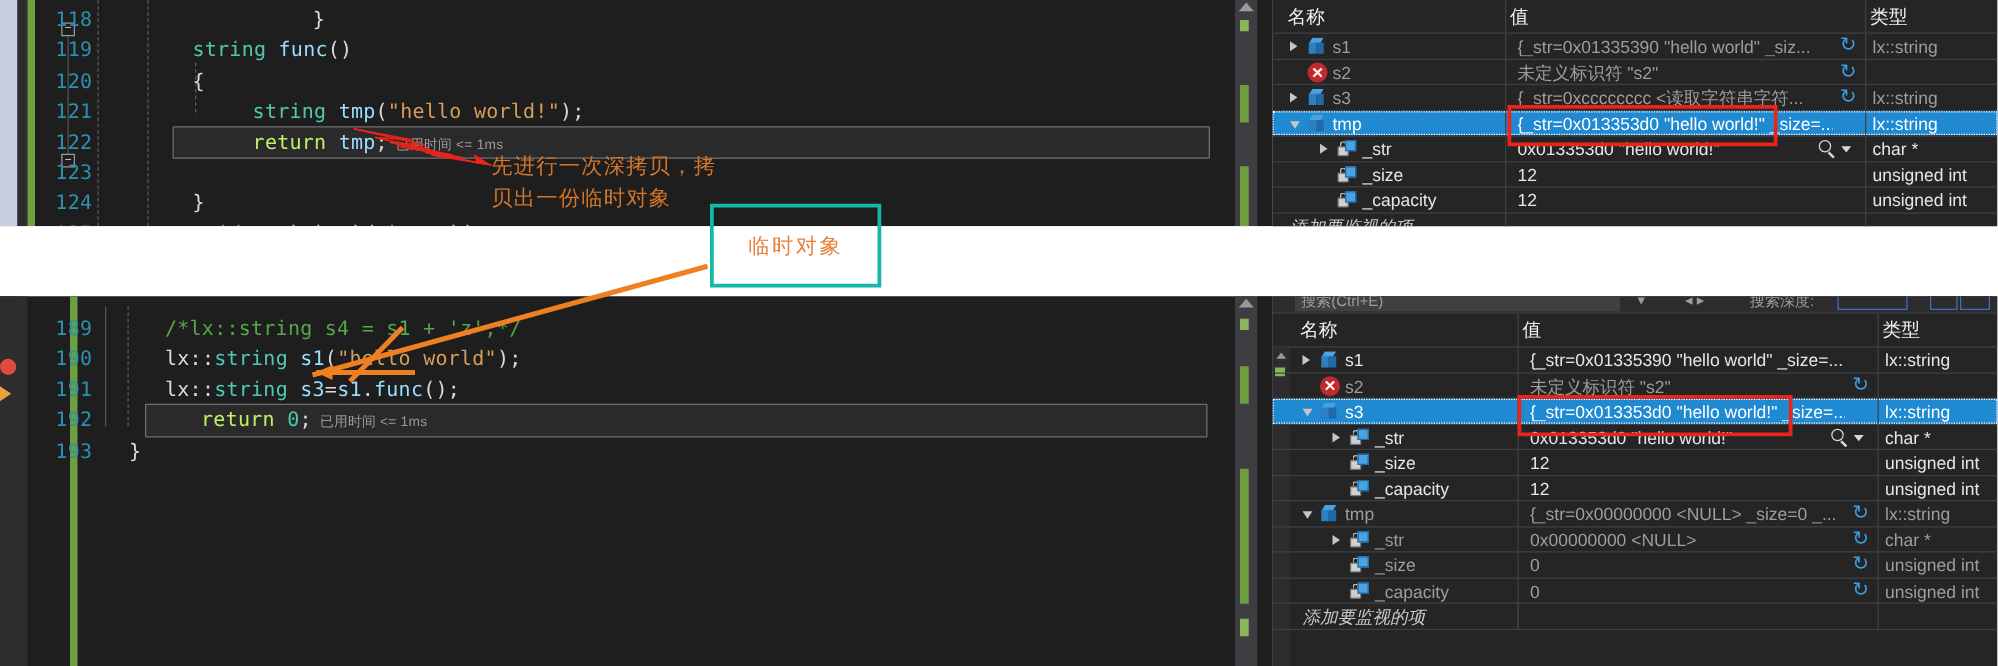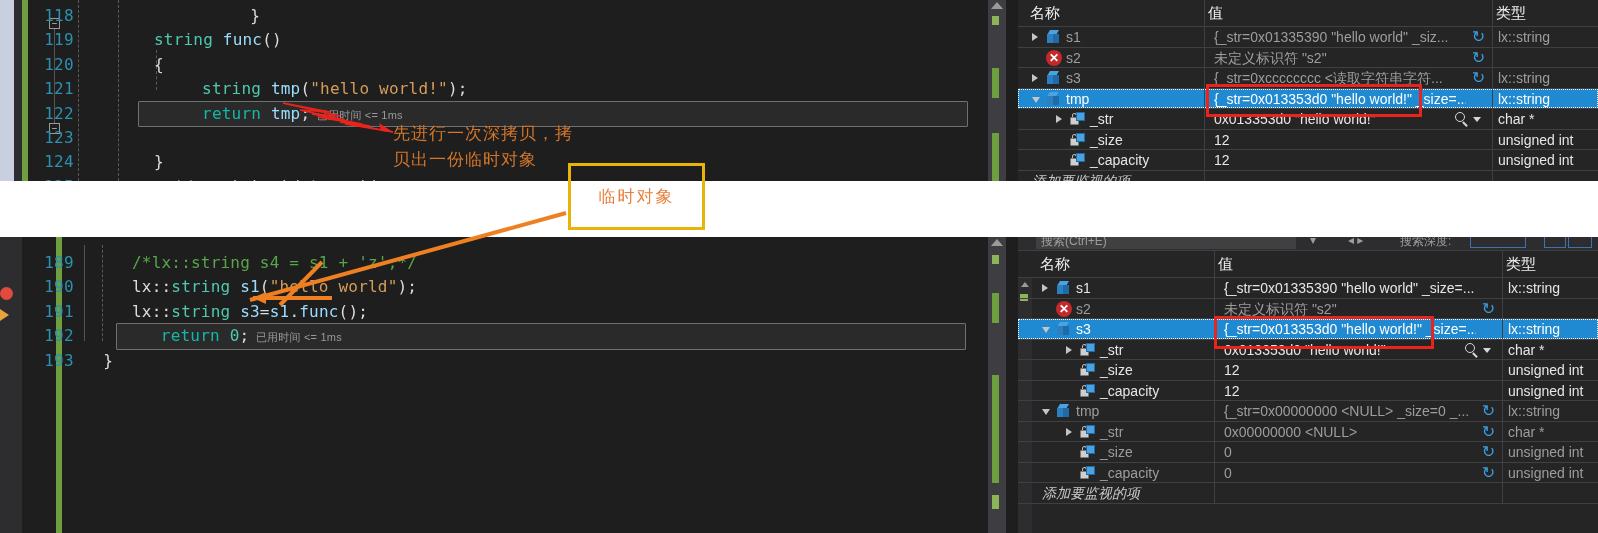--- a/index.html
+++ b/index.html
@@ -37,21 +37,21 @@
   }
   .indentguide{ position:absolute; width:0; border-left:1px dashed #5a5a5a; }
 
   .codeline{ position:absolute; white-space:pre; font-size:16px; letter-spacing:.2px; }
   .cl-hl{
     position:absolute; border:1px solid #707070; background:#2a2a2a;
     border-radius:1px;
   }
 
   .tk-kw   { color:#569cd6; }   
-  .tk-ret  { color:#14b8a6; }   
+  .tk-ret  { color:#bef264; }   
   .tk-type { color:#4ec9b0; }   
   .tk-id   { color:#9cdcfe; }   
   .tk-plain{ color:#dcdcdc; }
   .tk-str  { color:#d69d5a; }
   .tk-cmt  { color:#57a64a; }
 
   .elapsed{
     color:#9a9a9a; font-size:11px; font-family:"Liberation Sans", sans-serif;
   }
 
@@ -72,21 +72,21 @@
   .bp-dot{ position:absolute; width:13px; height:13px; border-radius:50%; background:#e04a3f; }
   .bp-arrow{ position:absolute; width:0;height:0;
      border-top:6px solid transparent;border-bottom:6px solid transparent;
      border-left:9px solid #e8a33d; }
 
   
   .whiteband{ position:absolute; left:0; top:181px; width:1598px; height:56px; background:#fff; }
 
   
   .callout-box{
-    position:absolute; border:3px solid #eab308; background:transparent;
+    position:absolute; border:3px solid #14b8a6; background:transparent;
     display:flex; align-items:center; justify-content:center;
   }
   .callout-box .lbl{
     color:#e8803c; font-family:"DejaVu Serif", serif; font-size:17px; letter-spacing:2px;
   }
   .ann-text{
     position:absolute; color:#d4762a; font-family:"DejaVu Serif", serif;
     font-size:17px; line-height:26px; letter-spacing:1px; white-space:pre-line;
   }
 

